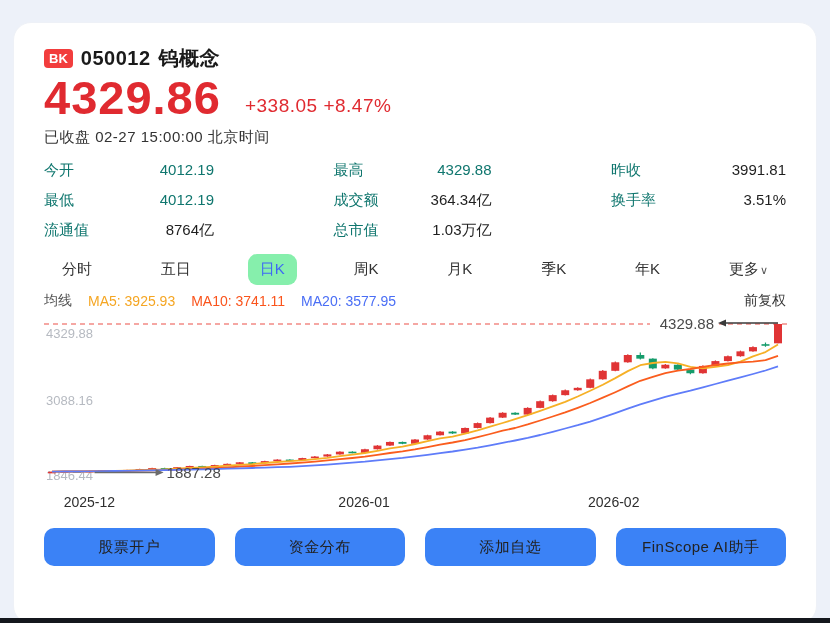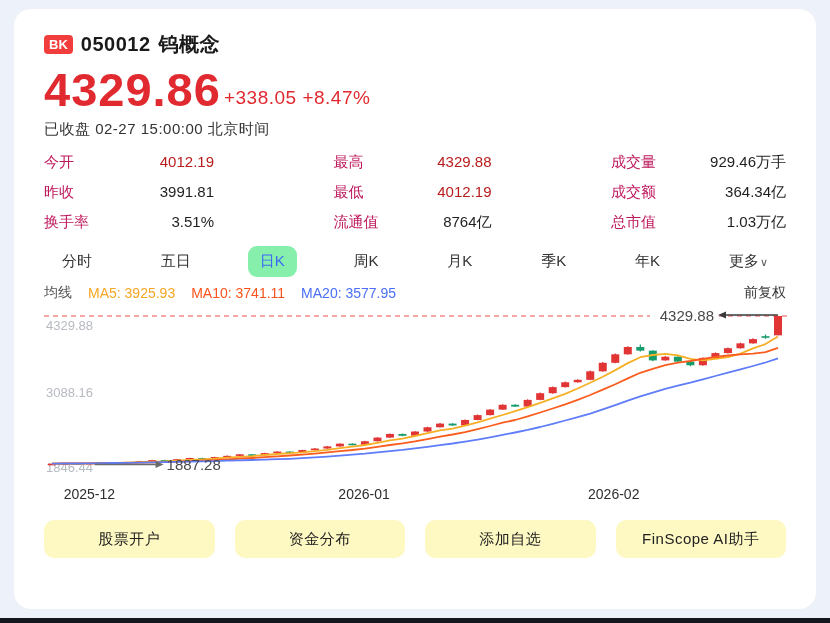--- a/index.html
+++ b/index.html
@@ -4,51 +4,51 @@
 <style>
   * { margin:0; padding:0; box-sizing:border-box; }
   html,body { width:830px; height:623px; overflow:hidden; }
   body {
     background:#edf1f9;
     font-family:"Liberation Sans","DejaVu Sans",sans-serif;
     position:relative;
     color:#1f1f1f;
   }
   .card {
-    position:absolute; left:13px; top:8px; width:804px; height:602px;
+    position:absolute; left:13px; top:22px; width:804px; height:602px;
     background:#fff; border-radius:18px; border:1px solid #eef1f7;
     padding:14px 30px 0 30px;
   }
   .bottom-strip { position:absolute; left:0; bottom:0; width:830px; height:5px; background:#14171d; }
 
   
   .title-row { display:flex; align-items:center; gap:8px; margin-top:8px; }
   .bk-badge {
     background:#f23d3d; color:#fff; font-weight:bold; font-size:13px;
     border-radius:4px; padding:2px 5px; line-height:15px;
   }
   .sec-title { font-size:20px; font-weight:bold; color:#1a1a1a; letter-spacing:0.5px; }
 
-  .price-row { display:flex; align-items:flex-end; gap:3px; margin-top:6px; }
+  .price-row { display:flex; align-items:flex-end; gap:24px; }
   .big-price { font-size:47px; font-weight:bold; color:#e02a30; letter-spacing:1px; line-height:52px; }
   .price-chg { font-size:19px; color:#e02a30; padding-bottom:7px; letter-spacing:0.5px; }
   .status-line { margin-top:4px; font-size:15px; color:#333; letter-spacing:0.5px; }
 
   
   .stats {
     margin-top:12px;
     display:grid;
     grid-template-columns:170px 158px 175px;
     justify-content:space-between;
     row-gap:9px;
   }
   .stat-cell { display:flex; justify-content:space-between; font-size:15px; line-height:21px; }
-  .stat-label { color:#be185d; }
+  .stat-label { color:#0f766e; }
   .stat-value { color:#1f1f1f; }
-  .stat-value.up { color:#b91c1c; }
+  .stat-value.up { color:#0f766e; }
 
   
   .tabs { margin-top:14px; display:flex; justify-content:space-between; align-items:center; padding:0 6px; }
   .tab { font-size:15px; color:#333; padding:6px 12px; border-radius:9px; cursor:pointer; white-space:nowrap; }
   .tab.active { background:#86efac; color:#3e68f4; }
   .tab .chev { font-size:11px; color:#555; margin-left:1px; }
 
   
   .ma-row { margin-top:7px; display:flex; align-items:center; font-size:14px; gap:16px; }
   .ma-title { color:#555; }
@@ -59,21 +59,21 @@
 
   
   .chart-wrap { position:relative; margin-top:6px; width:744px; height:172px; }
   .chart-wrap svg { display:block; }
   .xaxis-row { position:relative; height:24px; margin-top:6px; font-size:14px; color:#2e2e2e; }
   .xaxis-row span { position:absolute; transform:translateX(-50%); white-space:nowrap; }
 
   
   .btn-row { display:flex; gap:20px; margin-top:10px; }
   .foot-btn {
-    flex:1; height:38px; background:#fef9c3; border:none; border-radius:10px;
+    flex:1; height:38px; background:#3b82f6; border:none; border-radius:10px;
     font-size:15px; color:#222; font-family:inherit; cursor:pointer;
     display:flex; align-items:center; justify-content:center; letter-spacing:0.5px;
   }
 </style>
 </head>
 <body>
 
 <div class="card">
 
   <div class="title-row">
@@ -92,24 +92,20 @@
   <div class="status-line">已收盘 02-27 15:00:00 北京时间</div>
 
   <div class="stats">
     <div class="stat-cell">
       <span class="stat-label">今开</span>
       <span class="stat-value up">4012.19</span>
     </div>
     <div class="stat-cell">
       <span class="stat-label">最高</span>
       <span class="stat-value up">4329.88</span>
-    </div>
-    <div class="stat-cell">
-      <span class="stat-label">成交量</span>
-      <span class="stat-value">929.46万手</span>
     </div>
     <div class="stat-cell">
       <span class="stat-label">昨收</span>
       <span class="stat-value">3991.81</span>
     </div>
     <div class="stat-cell">
       <span class="stat-label">最低</span>
       <span class="stat-value up">4012.19</span>
     </div>
     <div class="stat-cell">

